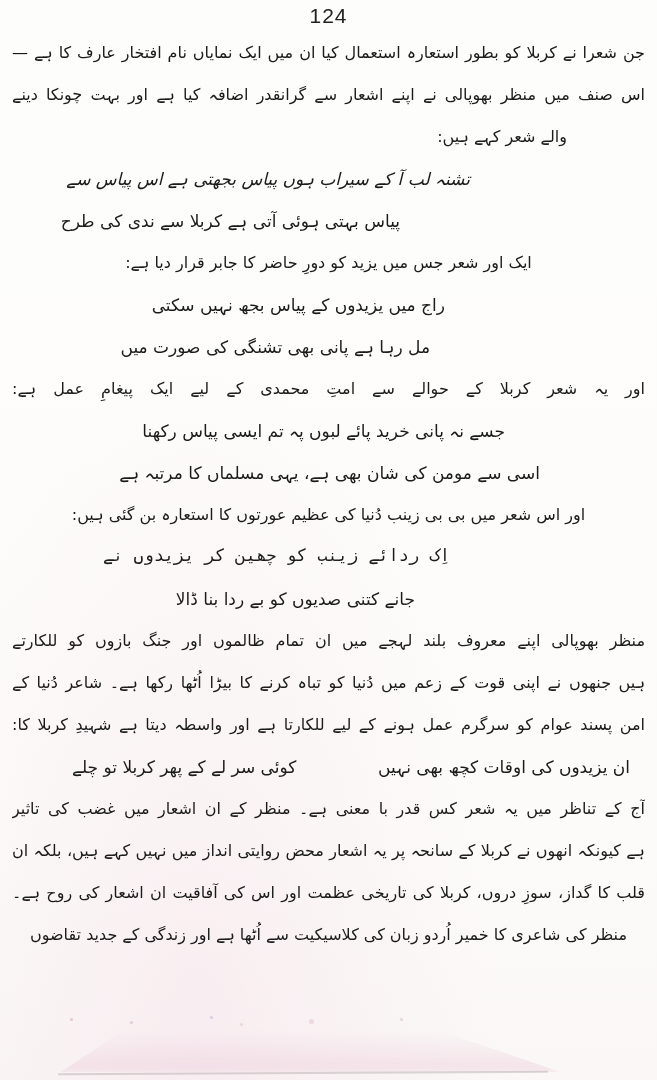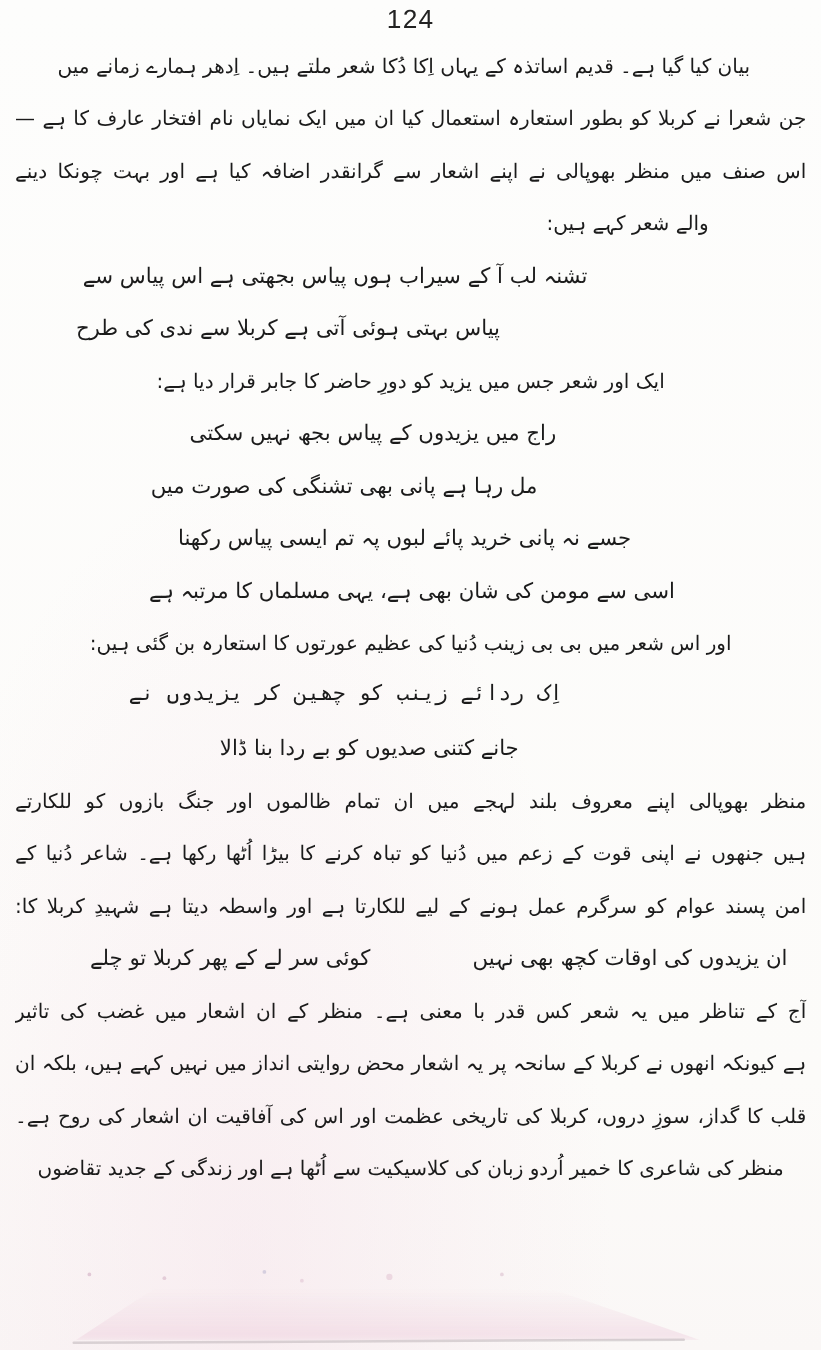--- a/index.html
+++ b/index.html
@@ -39,21 +39,21 @@
   
   .prose      { text-align:justify; text-align-last:justify; white-space:normal; }
   
   .lead       { text-align:center; }
   
   .indent1    { padding-right:45px; text-align:right; }
   
   .short      { padding-right:78px; text-align:right; }
   
   .verse      { font-size:17px; }
-  .v1 { padding-right:175px; }
+  .v1 { padding-right:175px;font-style:italic; }
   .v2 { padding-right:245px; }
   .v3 { padding-right:200px; }
   .v4 { padding-right:215px; }
   .v5 { padding-right:105px; }
   .v6 { padding-right:140px; }
   .v7 { padding-right:195px;font-family:Liberation Mono, monospace; }
   .v8 { padding-right:230px; }
   
   .verse-pair {
     display:flex; justify-content:space-between;
@@ -90,29 +90,29 @@
   }
 </style>
 </head>
 <body>
 
 <div class="page">
 
   <div class="pageno">124</div>
 
   <div class="textblock">
-    <div class="line indent1">بیان کیا گیا ہے۔ قدیم اساتذہ کے یہاں اِکا دُکا شعر ملتے ہیں۔ اِدھر ہمارے زمانے میں</div>
     <div class="line prose">جن شعرا نے کربلا کو بطور استعارہ استعمال کیا ان میں ایک نمایاں نام افتخار عارف کا ہے —</div>
     <div class="line prose">اس صنف میں منظر بھوپالی نے اپنے اشعار سے گرانقدر اضافہ کیا ہے اور بہت چونکا دینے</div>
     <div class="line short">والے شعر کہے ہیں:</div>
     <div class="line verse v1">تشنہ لب آ کے سیراب ہوں پیاس بجھتی ہے اس پیاس سے</div>
     <div class="line verse v2">پیاس بہتی ہوئی آتی ہے کربلا سے ندی کی طرح</div>
     <div class="line lead">ایک اور شعر جس میں یزید کو دورِ حاضر کا جابر قرار دیا ہے:</div>
     <div class="line verse v3">راج میں یزیدوں کے پیاس بجھ نہیں سکتی</div>
     <div class="line verse v4">مل رہا ہے پانی بھی تشنگی کی صورت میں</div>
+    <div class="line prose">اور یہ شعر کربلا کے حوالے سے امتِ محمدی کے لیے ایک پیغامِ عمل ہے:</div>
     <div class="line verse v6">جسے نہ پانی خرید پائے لبوں پہ تم ایسی پیاس رکھنا</div>
     <div class="line verse v5">اسی سے مومن کی شان بھی ہے، یہی مسلماں کا مرتبہ ہے</div>
     <div class="line lead">اور اس شعر میں بی بی زینب دُنیا کی عظیم عورتوں کا استعارہ بن گئی ہیں:</div>
     <div class="line verse v7">اِک ردائے زینب کو چھین کر یزیدوں نے</div>
     <div class="line verse v8">جانے کتنی صدیوں کو بے ردا بنا ڈالا</div>
     <div class="line prose">منظر بھوپالی اپنے معروف بلند لہجے میں ان تمام ظالموں اور جنگ بازوں کو للکارتے</div>
     <div class="line prose">ہیں جنھوں نے اپنی قوت کے زعم میں دُنیا کو تباہ کرنے کا بیڑا اُٹھا رکھا ہے۔ شاعر دُنیا کے</div>
     <div class="line prose">امن پسند عوام کو سرگرم عمل ہونے کے لیے للکارتا ہے اور واسطہ دیتا ہے شہیدِ کربلا کا:</div>
     <div class="line verse-pair">
       <span>ان یزیدوں کی اوقات کچھ بھی نہیں</span>

